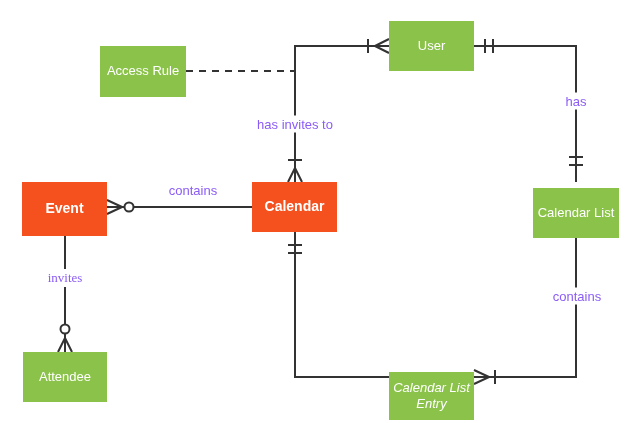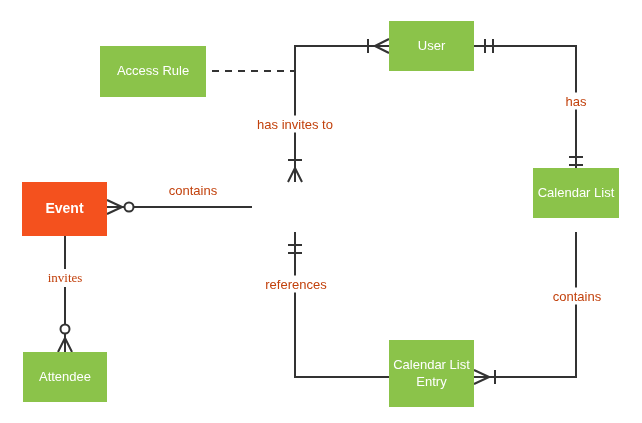--- a/index.html
+++ b/index.html
@@ -23,33 +23,33 @@
     line-height: 1.25;
     box-sizing: border-box;
     padding: 2px 3px;
   }
   .entity.green { background: #8BC34A; }
   .entity.orange { background: #F4511E; font-weight: bold; font-size: 14px; }
   .rel-label {
     position: absolute;
     transform: translate(-50%, -50%);
     background: #ffffff;
-    color: #c2410c;
+    color: #8b5cf6;
     font-size: 13px;
     padding: 1px 3px;
     white-space: nowrap;
   }
   
-  #e-access-rule { left: 100px; top: 46px;  width: 106px; height: 51px; }
+  #e-access-rule { left: 100px; top: 46px;  width: 86px; height: 51px; }
   #e-user        { left: 389px; top: 21px;  width: 85px; height: 50px; }
   #e-event       { left: 22px;  top: 182px; width: 85px; height: 54px; }
   #e-calendar    { left: 252px; top: 182px; width: 85px; height: 50px; }
-  #e-cal-list    { left: 533px; top: 168px; width: 86px; height: 50px; }
+  #e-cal-list    { left: 533px; top: 188px; width: 86px; height: 50px; }
   #e-attendee    { left: 23px;  top: 352px; width: 84px; height: 50px; }
-  #e-cle         { left: 389px; top: 340px; width: 85px; height: 67px; }
+  #e-cle         { left: 389px; top: 372px; width: 85px; height: 48px; font-style: italic; }
   
   #l-contains-1     { left: 193px; top: 190px; }
   #l-has-access-to  { left: 295px; top: 124px; }
   #l-has            { left: 576px; top: 101px; }
   #l-references     { left: 296px; top: 284px; }
   #l-contains-2     { left: 577px; top: 296px; }
   #l-invites        { left: 65px;  top: 278px; font-family: Liberation Serif, serif; }
 </style>
 </head>
 <body>
@@ -94,32 +94,34 @@
     <g stroke="#333333" stroke-width="2" fill="none">
       <path d="M65 232 V352"></path>
       <circle cx="65" cy="329" r="4.5" fill="#ffffff"></circle>
       <path d="M58 352 L65 338 M72 352 L65 338"></path>
     </g>
   </svg>
 
   <div class="rel-label" id="l-contains-1">contains</div>
   <div class="rel-label" id="l-has-access-to">has invites to</div>
   <div class="rel-label" id="l-has">has</div>
-  <div class="rel-label" id="l-references">references</div>
   <div class="rel-label" id="l-contains-2">contains</div>
   <div class="rel-label" id="l-invites">invites</div>
 
   <div class="entity green" id="e-access-rule">
     <span>Access Rule</span>
   </div>
   <div class="entity green" id="e-user">
     <span>User</span>
   </div>
   <div class="entity orange" id="e-event">
     <span>Event</span>
+  </div>
+  <div class="entity orange" id="e-calendar">
+    <span>Calendar</span>
   </div>
   <div class="entity green" id="e-cal-list">
     <span>Calendar List</span>
   </div>
   <div class="entity green" id="e-attendee">
     <span>Attendee</span>
   </div>
   <div class="entity green" id="e-cle">
     <span>Calendar List Entry</span>
   </div>

